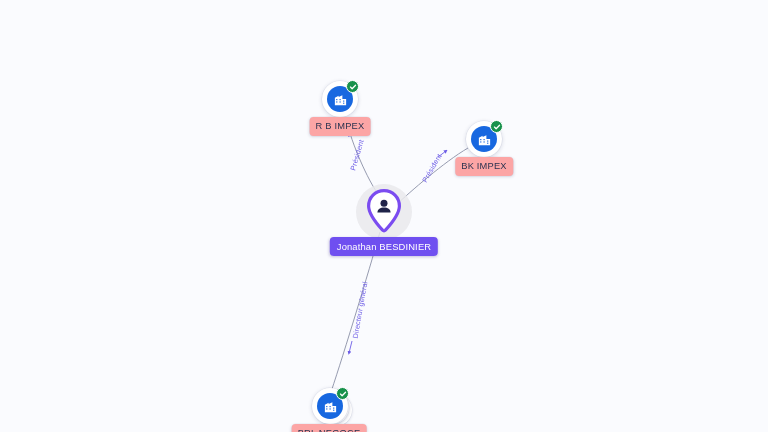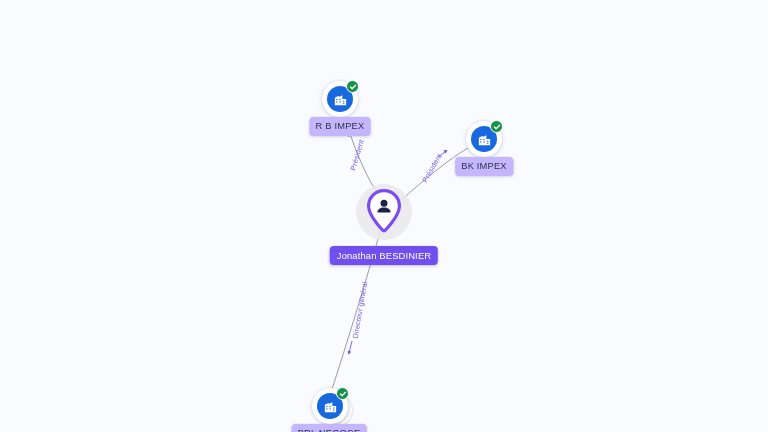--- a/index.html
+++ b/index.html
@@ -104,21 +104,21 @@
     border: 1.4px solid #ffffff;
     display: flex;
     align-items: center;
     justify-content: center;
   }
   .verified-badge svg { display: block; }
 
   .company-label {
     position: absolute;
     transform: translateX(-50%);
-    background: #c4b5fd;
+    background: #fca5a5;
     color: #2b3350;
     font-size: 9.3px;
     line-height: 1;
     padding: 4.5px 6px 5px 6px;
     border-radius: 4px;
     white-space: nowrap;
     box-shadow: 0 1px 3px rgba(30,40,90,.15), 0 0 0 .5px rgba(120,130,170,.1);
     letter-spacing: .2px;
     user-select: none;
   }
@@ -266,15 +266,15 @@
     <div class="person-pin">
       <svg width="34" height="44" viewBox="0 0 34 44">
         <path d="M17 1.6 C8.2 1.6 1.6 8.3 1.6 17 C1.6 25.4 12.3 37.6 15.6 41.2
                  C16.4 42 17.6 42 18.4 41.2 C21.7 37.6 32.4 25.4 32.4 17
                  C32.4 8.3 25.8 1.6 17 1.6 Z" fill="#ffffff" stroke="#7b4cf0" stroke-width="3.2"></path>
         <circle cx="17" cy="14.2" r="3.5" fill="#1f2348"></circle>
         <path d="M10.4 23.6 C10.4 19.9 13.4 18.4 17 18.4 C20.6 18.4 23.6 19.9 23.6 23.6 Z" fill="#1f2348"></path>
       </svg>
     </div>
   </div>
-  <div class="person-label" style="left:384px; top:246px;">Jonathan BESDINIER</div>
+  <div class="person-label" style="left:384px; top:237px;">Jonathan BESDINIER</div>
 
 </div>
 
 </body></html>

